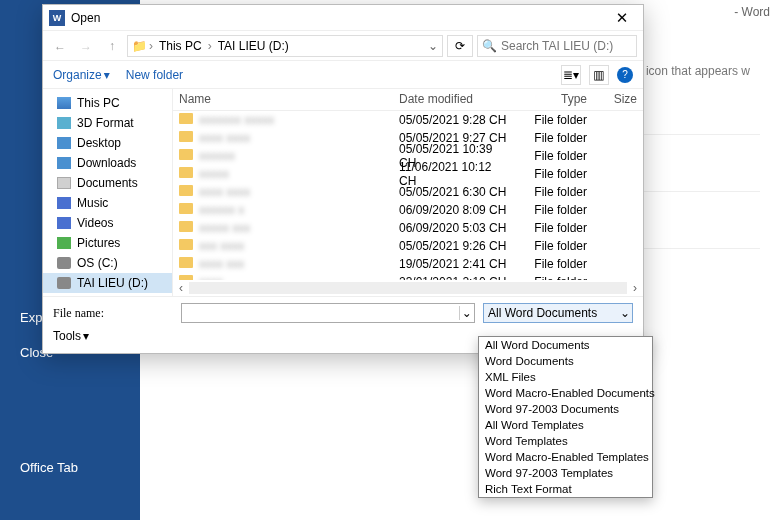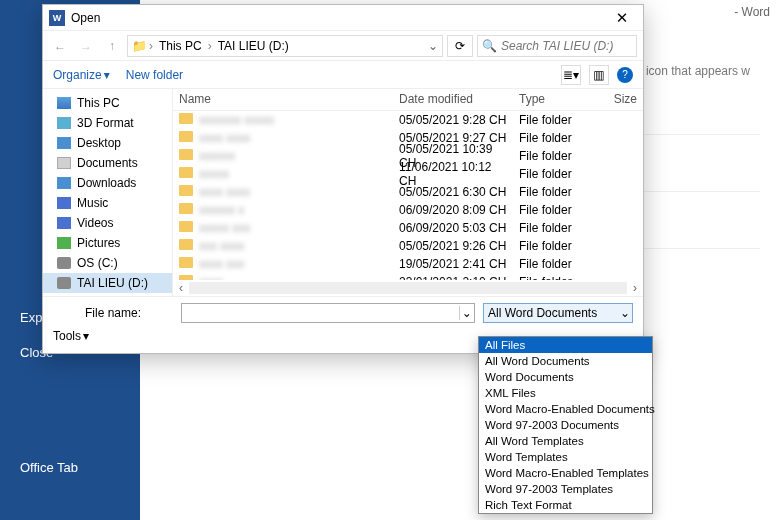--- a/index.html
+++ b/index.html
@@ -20,21 +20,21 @@
 .dlg-title .spacer { flex: 1; }
 .dlg-title .close { width: 30px; text-align: center; cursor: pointer; font-size: 15px; }
 
 .dlg-nav { height: 30px; display: flex; align-items: center; padding: 0 6px; gap: 4px; border-bottom: 1px solid #eee; }
 .nav-btn { width: 22px; height: 22px; display:flex; align-items:center; justify-content:center; color:#999; cursor:pointer; }
 .breadcrumb { flex: 1; display: flex; align-items: center; border: 1px solid #ddd; height: 22px; padding: 0 4px; gap: 2px; }
 .crumb { padding: 0 4px; cursor: pointer; }
 .crumb-sep { color:#888; }
 .refresh { width: 26px; height:22px; border:1px solid #ddd; display:flex; align-items:center; justify-content:center; cursor:pointer; }
 .search { flex: 0 0 160px; height:22px; border:1px solid #ddd; display:flex; align-items:center; padding:0 4px; gap:4px; color:#888; }
-.search input { border:none; outline:none; width:100%; font-size:12px;font-style:italic; }
+.search input { border:none; outline:none; width:100%; font-size:12px; }
 
 .dlg-toolbar { height: 28px; display:flex; align-items:center; padding:0 10px; gap:16px; border-bottom:1px solid #eee; }
 .tb-btn { color:#1a5fb4; cursor:pointer; display:flex; align-items:center; gap:2px; }
 .tb-right { margin-left:auto; display:flex; gap:8px; align-items:center; }
 .tb-icon { width:20px; height:20px; border:1px solid #ddd; display:flex; align-items:center; justify-content:center; cursor:pointer; }
 .help { width:16px; height:16px; border-radius:50%; background:#0a64c2; color:#fff; font-size:10px; display:flex; align-items:center; justify-content:center; cursor:pointer; }
 
 .dlg-body { flex:1; display:flex; min-height:0; }
 .tree { width:130px; border-right:1px solid #eee; padding:4px 0; overflow:hidden; }
 .tree-item { padding:3px 6px 3px 14px; display:flex; align-items:center; gap:6px; cursor:pointer; white-space:nowrap; }
@@ -48,33 +48,33 @@
 .ico-mus { background: #4a70d0; }
 .ico-pic { background: #50b050; }
 .ico-vid { background: #4a70d0; }
 .ico-drv { background: #888; border-radius:2px; }
 
 .list { flex:1; display:flex; flex-direction:column; min-width:0; }
 .list-head { height:22px; display:flex; border-bottom:1px solid #eee; color:#555; }
 .list-head > div, .list-row > div { padding:3px 6px; }
 .col-name { flex: 1; min-width:0; }
 .col-date { width: 120px; }
-.col-type { width: 80px; }
+.col-type { width: 80px; text-align: right; }
 .col-size { width: 50px; text-align:right; }
 .list-rows { flex:1; overflow:hidden; }
 .list-row { display:flex; height:18px; align-items:center; cursor:pointer; }
 .fico { width:14px; height:11px; background:#f4c962; border-radius:1px; margin-right:6px; display:inline-block; }
 .blur { color: transparent; text-shadow: 0 0 5px rgba(0,0,0,.35); }
 .list-scroll { height:16px; display:flex; align-items:center; }
 .sc-left, .sc-right { width:16px; text-align:center; color:#666; cursor:pointer; }
 .sc-track { flex:1; height:12px; background:#eee; }
 
 .dlg-footer { padding:6px 10px 10px 10px; border-top:1px solid #eee; }
 .frow { display:flex; align-items:center; gap:8px; margin-bottom:6px; }
-.frow label { width:120px; text-align:center; }
+.frow label { width:120px; text-align:left;font-family:Liberation Serif, serif; }
 .fname { flex:1; height:20px; border:1px solid #aaa; background:#fff; display:flex; align-items:center; }
 .fname input { border:none; outline:none; width:100%; padding:0 4px; }
 .fname .dd { width:16px; text-align:center; border-left:1px solid #ccc; cursor:pointer; }
 .ftype { position:relative; width:150px; height:20px; border:1px solid #7aa6d6; background:#eaf2fb; display:flex; align-items:center; padding:0 4px; cursor:pointer; }
 .ftype .dd { position:absolute; right:2px; }
 .tools { text-align:left; padding-right:160px; }
 .tools-btn { display:inline-flex; align-items:center; gap:2px; cursor:pointer; }
 
 .dropdown { position:absolute; left:478px; top:336px; width:175px; background:#fff; border:1px solid #888; box-shadow:0 4px 12px rgba(0,0,0,.25); z-index:50; }
 .dropdown .opt { padding:1px 6px; cursor:pointer; white-space:nowrap; font-size:11.5px; line-height:14px; }
@@ -158,26 +158,26 @@
         </div>
         <div class="tree-item">
           <span class="tico ico-3d"></span>
           <span>3D Format</span>
         </div>
         <div class="tree-item">
           <span class="tico ico-desk"></span>
           <span>Desktop</span>
         </div>
         <div class="tree-item">
+          <span class="tico ico-dl"></span>
+          <span>Downloads</span>
+        </div>
+        <div class="tree-item">
           <span class="tico ico-doc"></span>
           <span>Documents</span>
-        </div>
-        <div class="tree-item">
-          <span class="tico ico-dl"></span>
-          <span>Downloads</span>
         </div>
         <div class="tree-item">
           <span class="tico ico-mus"></span>
           <span>Music</span>
         </div>
         <div class="tree-item">
           <span class="tico ico-vid"></span>
           <span>Videos</span>
         </div>
         <div class="tree-item">
@@ -286,21 +286,20 @@
     <div class="tools">
       <span class="tools-btn">
           <span>Tools</span> 
           <span>▾</span>
         </span>
     </div>
   </div>
 </div>
 
 <div class="dropdown" id="dropdown">
-    <div class="opt sel">All Files</div>
     <div class="opt">All Word Documents</div>
     <div class="opt">Word Documents</div>
     <div class="opt">XML Files</div>
     <div class="opt">Word Macro-Enabled Documents</div>
     <div class="opt">Word 97-2003 Documents</div>
     <div class="opt">All Word Templates</div>
     <div class="opt">Word Templates</div>
     <div class="opt">Word Macro-Enabled Templates</div>
     <div class="opt">Word 97-2003 Templates</div>
     <div class="opt">Rich Text Format</div>

